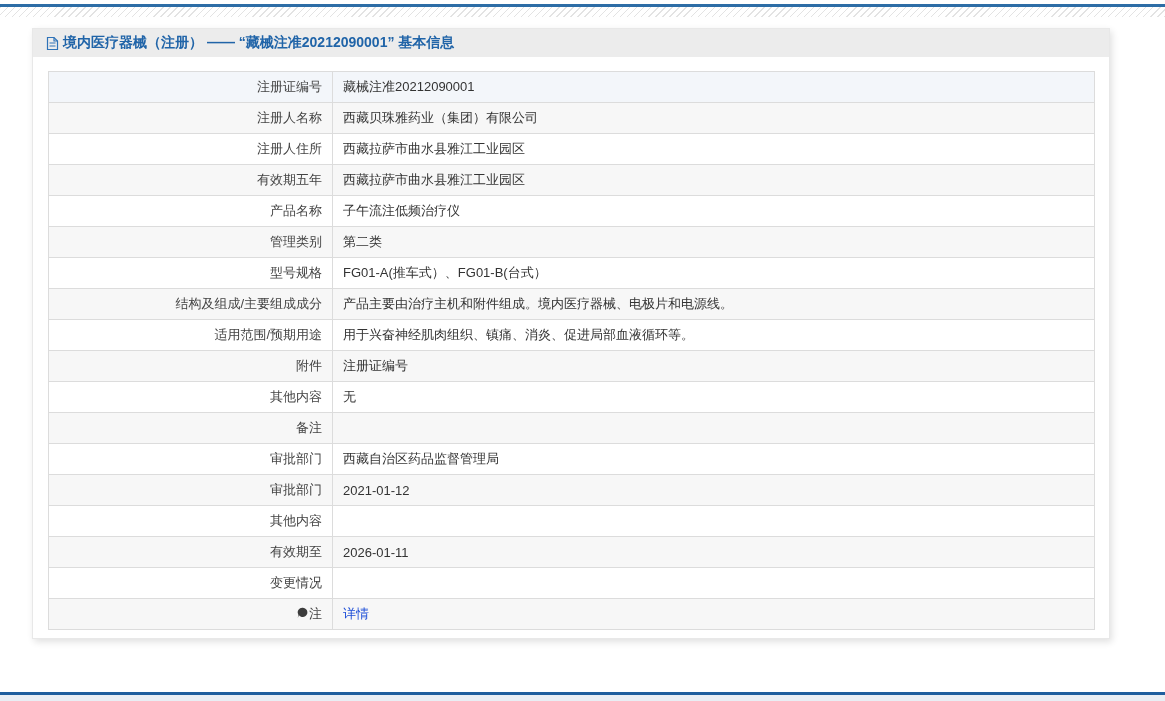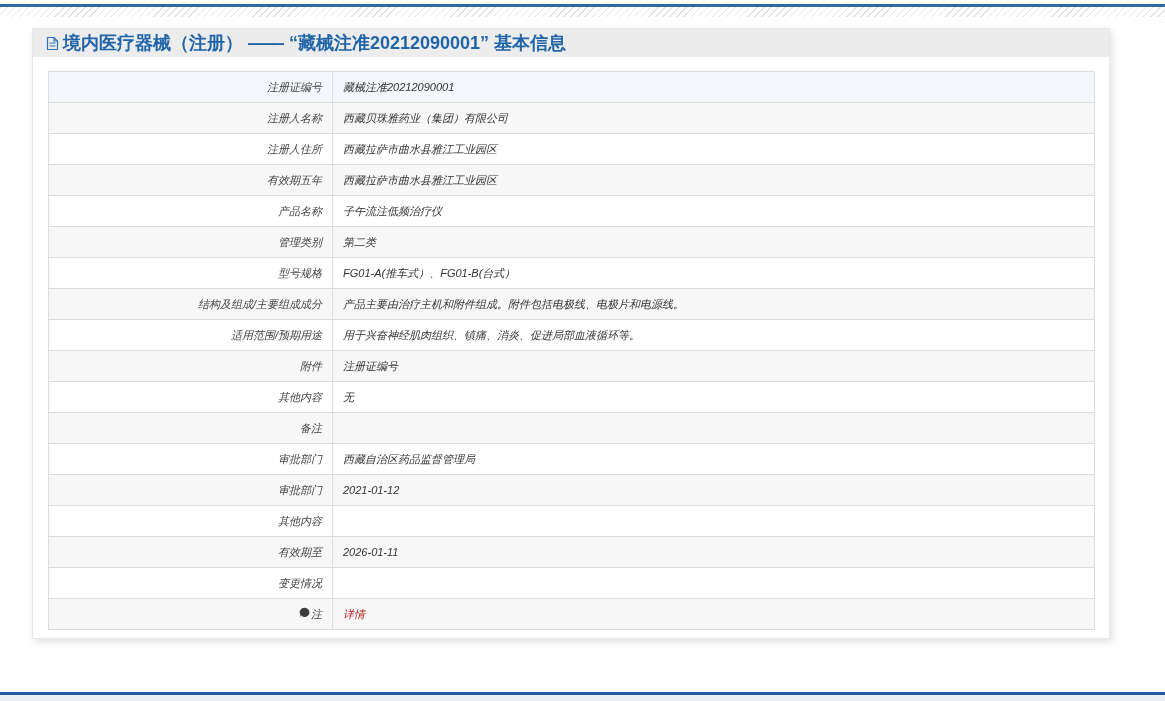--- a/index.html
+++ b/index.html
@@ -32,50 +32,49 @@
   .card-header {
     height: 28px;
     background: #ececec;
     display: flex;
     align-items: center;
     padding: 0 13px;
   }
   .doc-icon { display: inline-block; margin-right: 4px; line-height: 0; }
   .card-title {
     color: #2064a8;
-    font-size: 18px;
+    font-size: 14px;
     font-weight: bold;
     white-space: nowrap;
   }
   .table-wrap { margin: 14px 14px 8px 15px; }
   table.info-table {
     width: 100%;
     border-collapse: collapse;
-    font-size: 11px;
+    font-size: 13px;
     color: #333333;
     border: 1px solid #dcdcdc;
-    font-style: italic;
   }
   table.info-table td {
     border: 1px solid #dcdcdc;
     padding: 4px 10px;
     vertical-align: middle;
   }
   table.info-table tr { height: 31px; background: #ffffff; }
   table.info-table tr:nth-child(even) { background: #f7f7f7; }
   table.info-table tr:first-child { background: #f3f6fa; }
   td.cell-label {
     width: 284px;
     text-align: right;
     color: #434343;
     white-space: nowrap;
   }
   td.cell-value { padding-left: 12px; }
   .detail-link {
-    color: #b91c1c;
+    color: #1d4ed8;
     text-decoration: none;
     cursor: pointer;
   }
   .label-icon { display: inline-block; vertical-align: -1px; margin-right: 1px; line-height: 0; }
   
   .footer {
     position: absolute;
     left: 0; right: 0; bottom: 0;
   }
   .footer-line { height: 3px; background: #1f5e9e; }
@@ -124,21 +123,21 @@
           <tr>
             <td class="cell-label">管理类别</td>
             <td class="cell-value">第二类</td>
           </tr>
           <tr>
             <td class="cell-label">型号规格</td>
             <td class="cell-value">FG01-A(推车式）、FG01-B(台式）</td>
           </tr>
           <tr>
             <td class="cell-label">结构及组成/主要组成成分</td>
-            <td class="cell-value">产品主要由治疗主机和附件组成。附件包括电极线、电极片和电源线。</td>
+            <td class="cell-value">产品主要由治疗主机和附件组成。境内医疗器械、电极片和电源线。</td>
           </tr>
           <tr>
             <td class="cell-label">适用范围/预期用途</td>
             <td class="cell-value">用于兴奋神经肌肉组织、镇痛、消炎、促进局部血液循环等。</td>
           </tr>
           <tr>
             <td class="cell-label">附件</td>
             <td class="cell-value">注册证编号</td>
           </tr>
           <tr>

